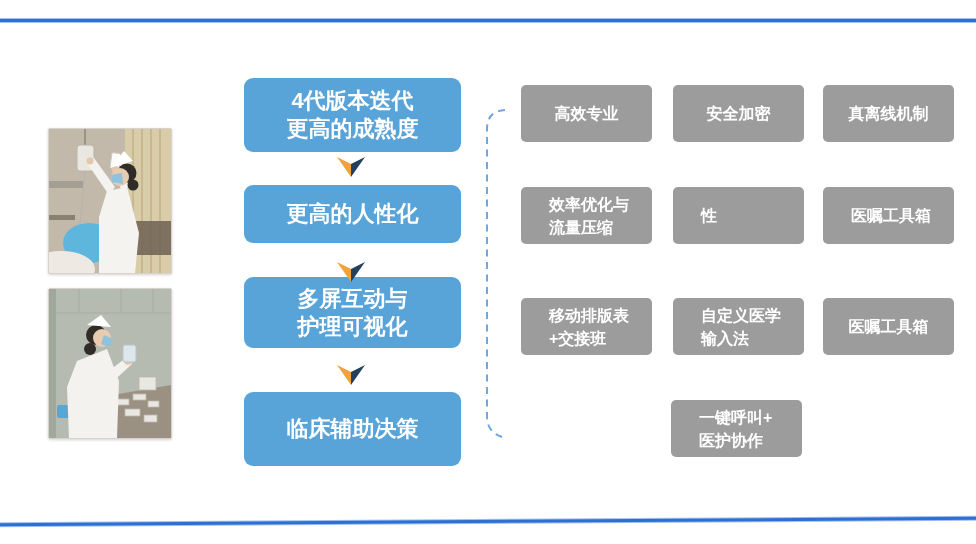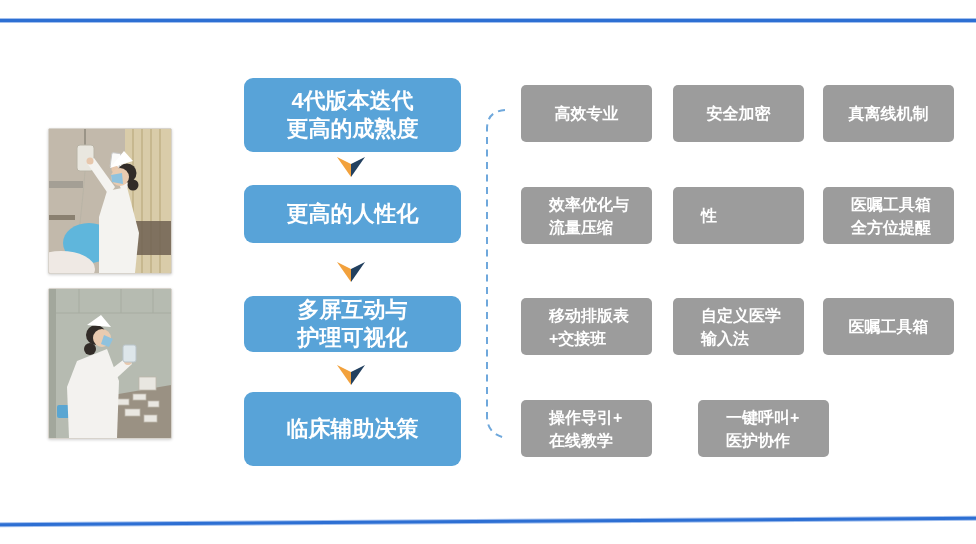--- a/index.html
+++ b/index.html
@@ -106,21 +106,21 @@
     </svg>
   </figure>
 
   <div class="step" style="top:78px;height:74px">
     <span class="line">4代版本迭代</span>
     <span class="line">更高的成熟度</span>
   </div>
   <div class="step" style="top:185px;height:58px">
     <span class="line">更高的人性化</span>
   </div>
-  <div class="step" style="top:296px;height:56px">
+  <div class="step" style="top:277px;height:71px">
     <span class="line">多屏互动与</span>
     <span class="line">护理可视化</span>
   </div>
   <div class="step" style="top:392px;height:74px">
     <span class="line">临床辅助决策</span>
   </div>
 
   <svg class="flow-arrow" style="top:157px" viewBox="0 0 28 20">
     <polygon points="0,0 14,7 14,20" fill="#F2A13C"></polygon>
       <polygon points="28,0 14,7 14,20" fill="#22405F"></polygon>
@@ -150,37 +150,32 @@
 
   <div class="feature left" style="left:521px;top:187px">
     <span class="line">效率优化与</span>
     <span class="line">流量压缩</span>
   </div>
   <div class="feature left" style="left:673px;top:187px">
     <span class="line">性</span>
   </div>
   <div class="feature left" style="left:823px;top:187px">
     <span class="line">医嘱工具箱</span>
-    <span class="line">全方位提醒</span>
   </div>
 
   <div class="feature left" style="left:521px;top:298px">
     <span class="line">移动排版表</span>
     <span class="line">+交接班</span>
   </div>
   <div class="feature left" style="left:673px;top:298px">
     <span class="line">自定义医学</span>
     <span class="line">输入法</span>
   </div>
   <div class="feature center" style="left:823px;top:298px">
     <span class="line">医嘱工具箱</span>
   </div>
 
-  <div class="feature left" style="left:521px;top:400px">
-    <span class="line">操作导引+</span>
-    <span class="line">在线教学</span>
-  </div>
-  <div class="feature left" style="left:698px;top:400px">
+  <div class="feature left" style="left:671px;top:400px">
     <span class="line">一键呼叫+</span>
     <span class="line">医护协作</span>
   </div>
 
 </div>
 
 </body></html>

